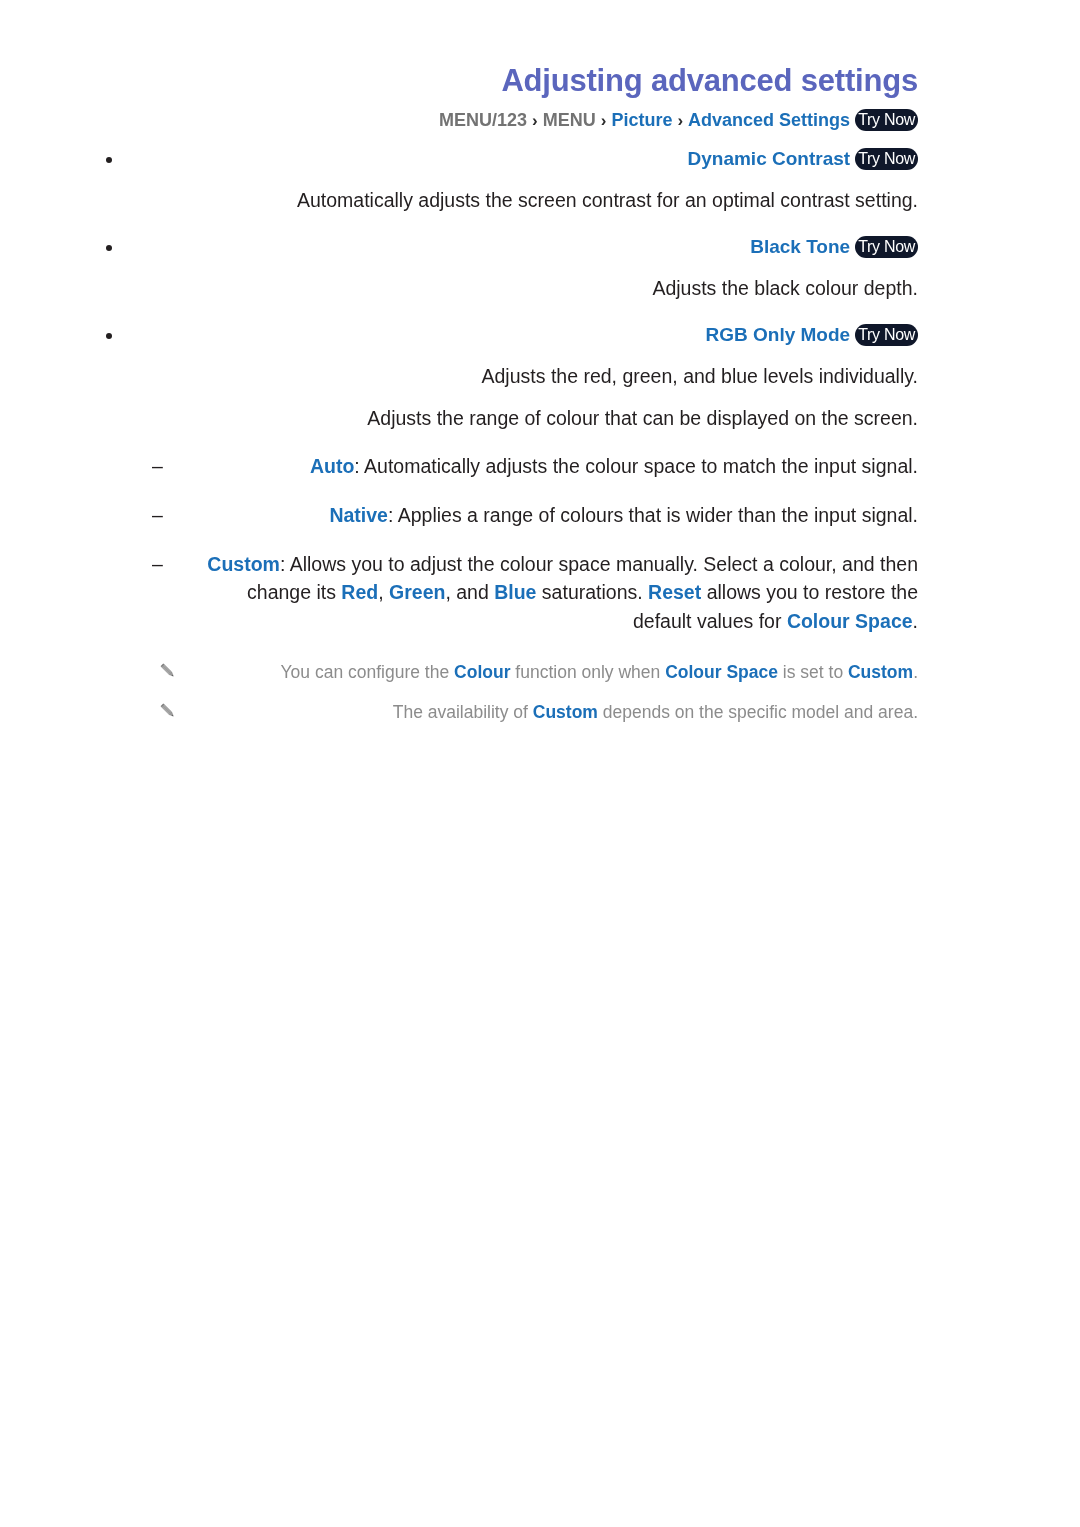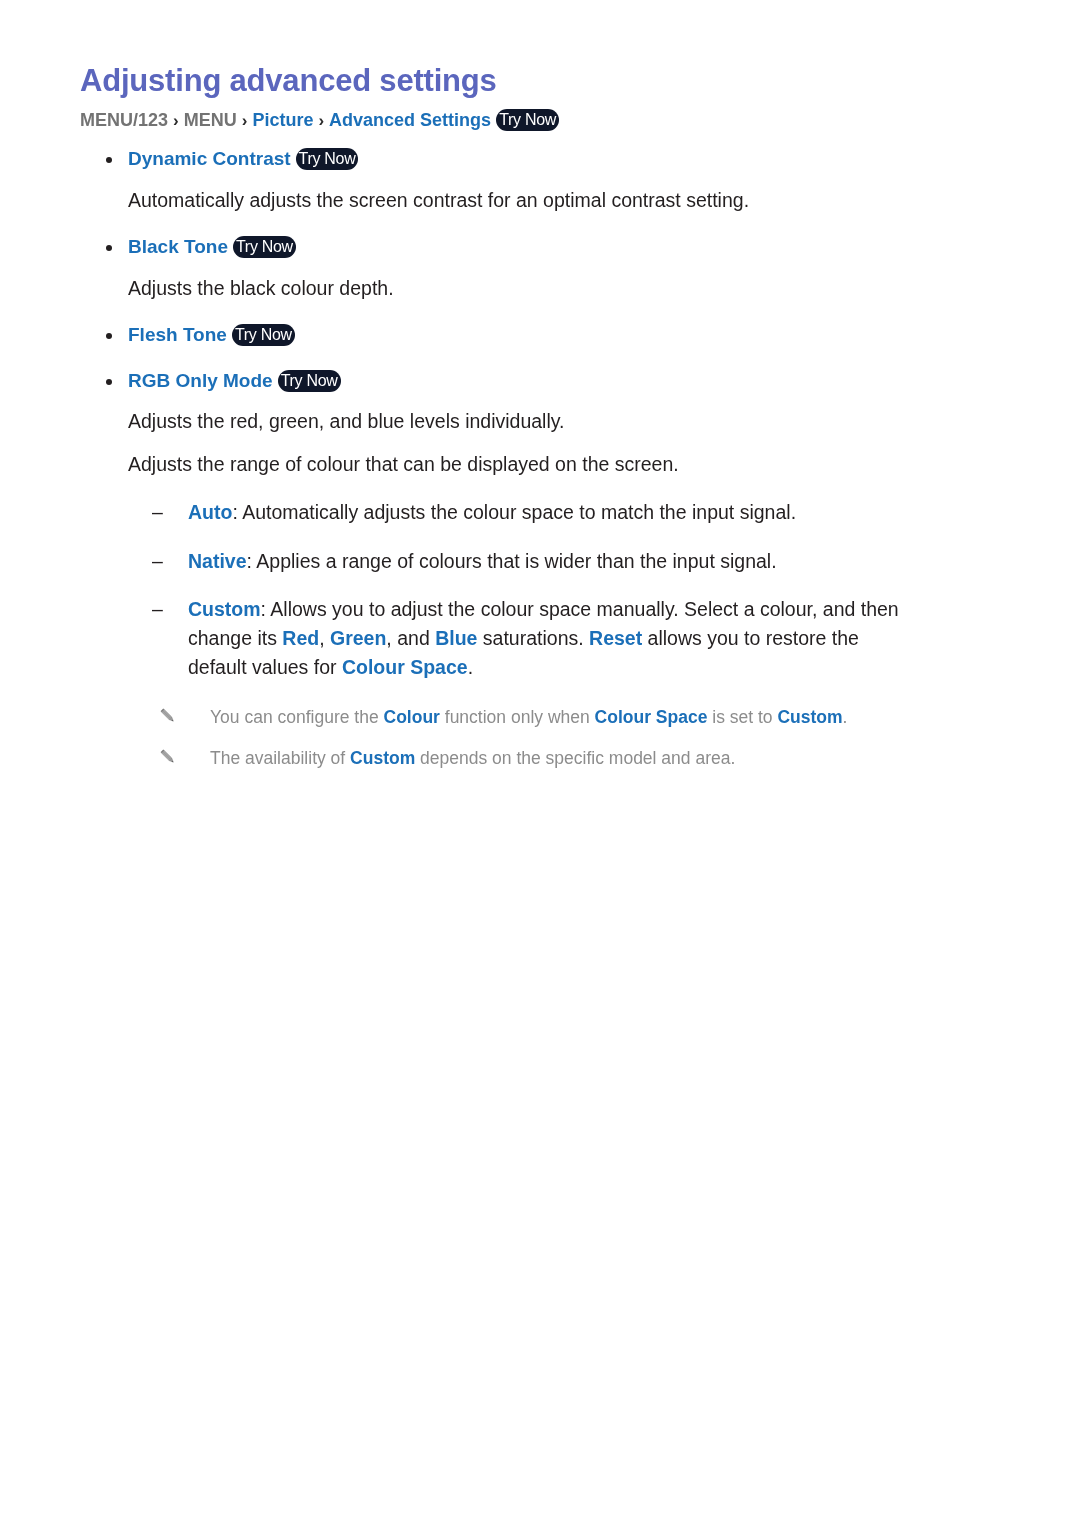--- a/index.html
+++ b/index.html
@@ -13,20 +13,21 @@
     font-family: "Liberation Sans", sans-serif;
     color: #231f20;
     -webkit-font-smoothing: antialiased;
   }
   .page {
     position: relative;
     width: 988px;
     height: 1527px;
     box-sizing: border-box;
     padding: 62px 70px 0 80px;
+    text-align: right;
   }
 
   
   .page-title {
     font-size: 31px;
     font-weight: bold;
     color: #5b66bd;
     letter-spacing: -0.2px;
     line-height: 1.2;
     margin: 0 0 9px 0;
@@ -165,24 +166,20 @@
       <span class="bullet-label">Dynamic Contrast</span><span class="trynow">Try Now</span>
     </div>
     <p class="bullet-desc">Automatically adjusts the screen contrast for an optimal contrast setting.</p>
 
     <div class="bullet-row">
       <span class="bullet-dot"></span>
       <span class="bullet-label">Black Tone</span><span class="trynow">Try Now</span>
     </div>
     <p class="bullet-desc">Adjusts the black colour depth.</p>
 
-    <div class="bullet-row">
-      <span class="bullet-dot"></span>
-      <span class="bullet-label">Flesh Tone</span><span class="trynow">Try Now</span>
-    </div>
 
     <div class="bullet-row">
       <span class="bullet-dot"></span>
       <span class="bullet-label">RGB Only Mode</span><span class="trynow">Try Now</span>
     </div>
     <p class="bullet-desc">Adjusts the red, green, and blue levels individually.</p>
 
     <p class="bullet-desc">Adjusts the range of colour that can be displayed on the screen.</p>
 
   </div>

